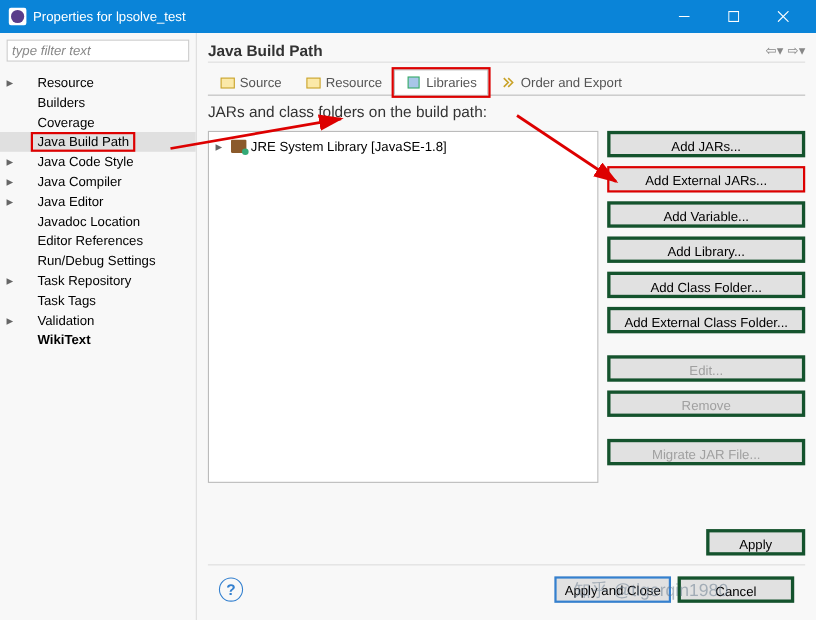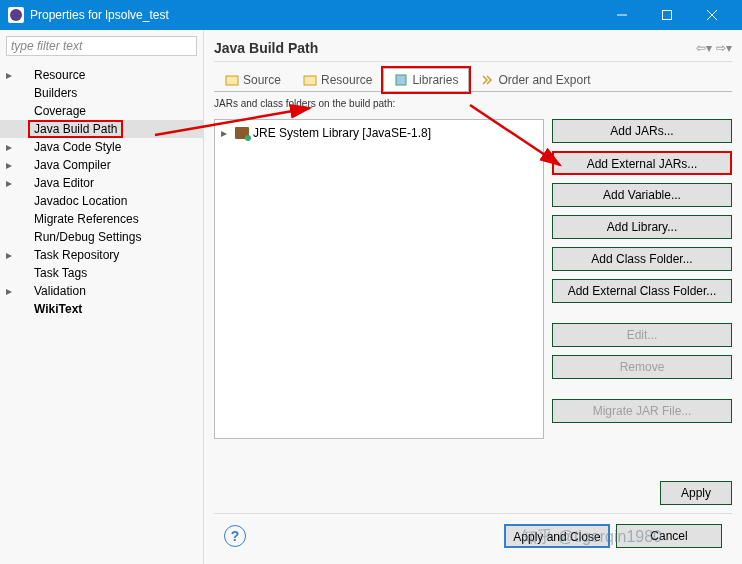--- a/index.html
+++ b/index.html
@@ -8,21 +8,21 @@
 .titlebar { height: 30px; background: #0a84d8; color: #fff; display: flex; align-items: center; padding: 0 8px; }
 .titlebar .eclipse-icon { width: 16px; height: 16px; background: #fff; border-radius: 2px; margin-right: 6px; position: relative; }
 .titlebar .eclipse-icon::after { content: ""; position: absolute; top: 2px; left: 2px; right: 2px; bottom: 2px; background: #5a3d8a; border-radius: 50%; }
 .titlebar .title { flex: 1; color: #fff; font-size: 12px; }
 .titlebar .win-btns { display: flex; gap: 0; }
 .titlebar .win-btn { width: 45px; height: 30px; display: flex; align-items: center; justify-content: center; color: #fff; }
 .titlebar .win-btn svg { width: 10px; height: 10px; }
 
 .content { display: flex; height: calc(100% - 30px); background: #f8f8f8; }
 
-.sidebar { width: 204px; border-right: 1px solid #ddd; display: flex; flex-direction: column; }
+.sidebar { width: 179px; border-right: 1px solid #ddd; display: flex; flex-direction: column; }
 .filter-box { padding: 6px; }
 .filter-input { width: 100%; height: 20px; border: 1px solid #ccc; padding: 2px 4px; color: #888; font-style: italic; }
 .filter-input::placeholder { color: #888; font-style: italic; }
 .tree { flex: 1; overflow: auto; padding: 4px 0; }
 .tree-item { display: flex; align-items: center; height: 18px; padding-left: 18px; cursor: default; position: relative; }
 .tree-item .arrow { position: absolute; left: 4px; width: 10px; height: 10px; display: flex; align-items: center; justify-content: center; color: #666; }
 .tree-item.selected { background: #e0e0e0; }
 .tree-item span.label { padding: 1px 2px; }
 .tree-item .label-box { border: 2px solid #d00; padding: 0 2px; margin-left: -4px; }
 
@@ -32,34 +32,34 @@
 .nav-icons { display: flex; gap: 4px; align-items: center; color: #888; }
 .nav-icons .ico { width: 16px; height: 16px; display: flex; align-items: center; justify-content: center; }
 
 .tabs { display: flex; border-bottom: 1px solid #bbb; height: 26px; align-items: flex-end; }
 .tab { display: flex; align-items: center; gap: 4px; padding: 4px 10px; border: 1px solid transparent; border-bottom: none; cursor: default; position: relative; color: #555; text-align: right; }
 .tab.active { border-color: #bbb; background: #fff; }
 .tab .t-icon { width: 14px; height: 14px; }
 .tab-highlight { border: 2px solid #d00; position: absolute; inset: -3px; pointer-events: none; }
 
 .tab-body { display: flex; gap: 8px; padding-top: 6px; height: 360px; }
-.jar-label { font-size: 10px; color: #333; margin-bottom: 4px; }
+.jar-label { font-size: 14px; color: #333; margin-bottom: 4px; }
 .jar-tree { flex: 1; border: 1px solid #bbb; background: #fff; height: 320px; padding: 4px; }
 .jar-item { display: flex; align-items: center; gap: 4px; padding: 2px; }
 .jar-item .arrow { color: #666; width: 10px; }
 .jar-item .lib-icon { width: 14px; height: 12px; background: #8b5a2b; border-radius: 1px; position: relative; }
 .jar-item .lib-icon::after { content:""; position:absolute; right:-2px; bottom:-2px; width:6px; height:6px; background:#3a7; border-radius:50%; }
 
 .btn-col { width: 180px; display: flex; flex-direction: column; gap: 8px; }
-.btn { height: 24px; border: 1px solid #14532d; background: #e1e1e1; text-align: center; line-height: 22px; font-size: 12px; cursor: default; }
+.btn { height: 24px; border: 3px solid #14532d; background: #e1e1e1; text-align: center; line-height: 22px; font-size: 12px; cursor: default; }
 .btn.disabled { color: #a0a0a0; }
 .btn-highlight { border: 2.5px solid #d00; }
 
 .bottom-row { display: flex; justify-content: flex-end; padding: 8px 0; }
-.bottom-row .btn { width: 72px; }
+.bottom-row .btn { width: 90px; }
 
 .footer { border-top: 1px solid #ddd; padding: 10px; display: flex; align-items: center; }
 .help-icon { width: 22px; height: 22px; border: 1.5px solid #3480cf; border-radius: 50%; color: #3480cf; display: flex; align-items: center; justify-content: center; font-size: 14px; font-weight: bold; }
 .footer-btns { margin-left: auto; display: flex; gap: 6px; }
 .footer-btns .btn { width: 106px; }
 
 .watermark { position: absolute; right: 80px; bottom: 16px; color: rgba(100,120,140,0.5); font-size: 16px; font-family: "Microsoft YaHei", sans-serif; pointer-events: none; }
 svg.arrow-svg { position: absolute; top: 0; left: 0; width: 742px; height: 564px; pointer-events: none; }
 </style>
 </head>
@@ -116,21 +116,21 @@
           <span class="label">Java Compiler</span>
         </div>
         <div class="tree-item" style="padding-left: 32px;">
           <span class="arrow">▸</span>
           <span class="label">Java Editor</span>
         </div>
         <div class="tree-item" style="padding-left: 32px;">
           <span class="label">Javadoc Location</span>
         </div>
         <div class="tree-item" style="padding-left: 32px;">
-          <span class="label">Migrate References</span>
+          <span class="label">Editor References</span>
         </div>
         <div class="tree-item" style="padding-left: 32px;">
           <span class="label">Run/Debug Settings</span>
         </div>
         <div class="tree-item" style="padding-left: 32px;">
           <span class="arrow">▸</span>
           <span class="label">Task Repository</span>
         </div>
         <div class="tree-item" style="padding-left: 32px;">
           <span class="label">Task Tags</span>

